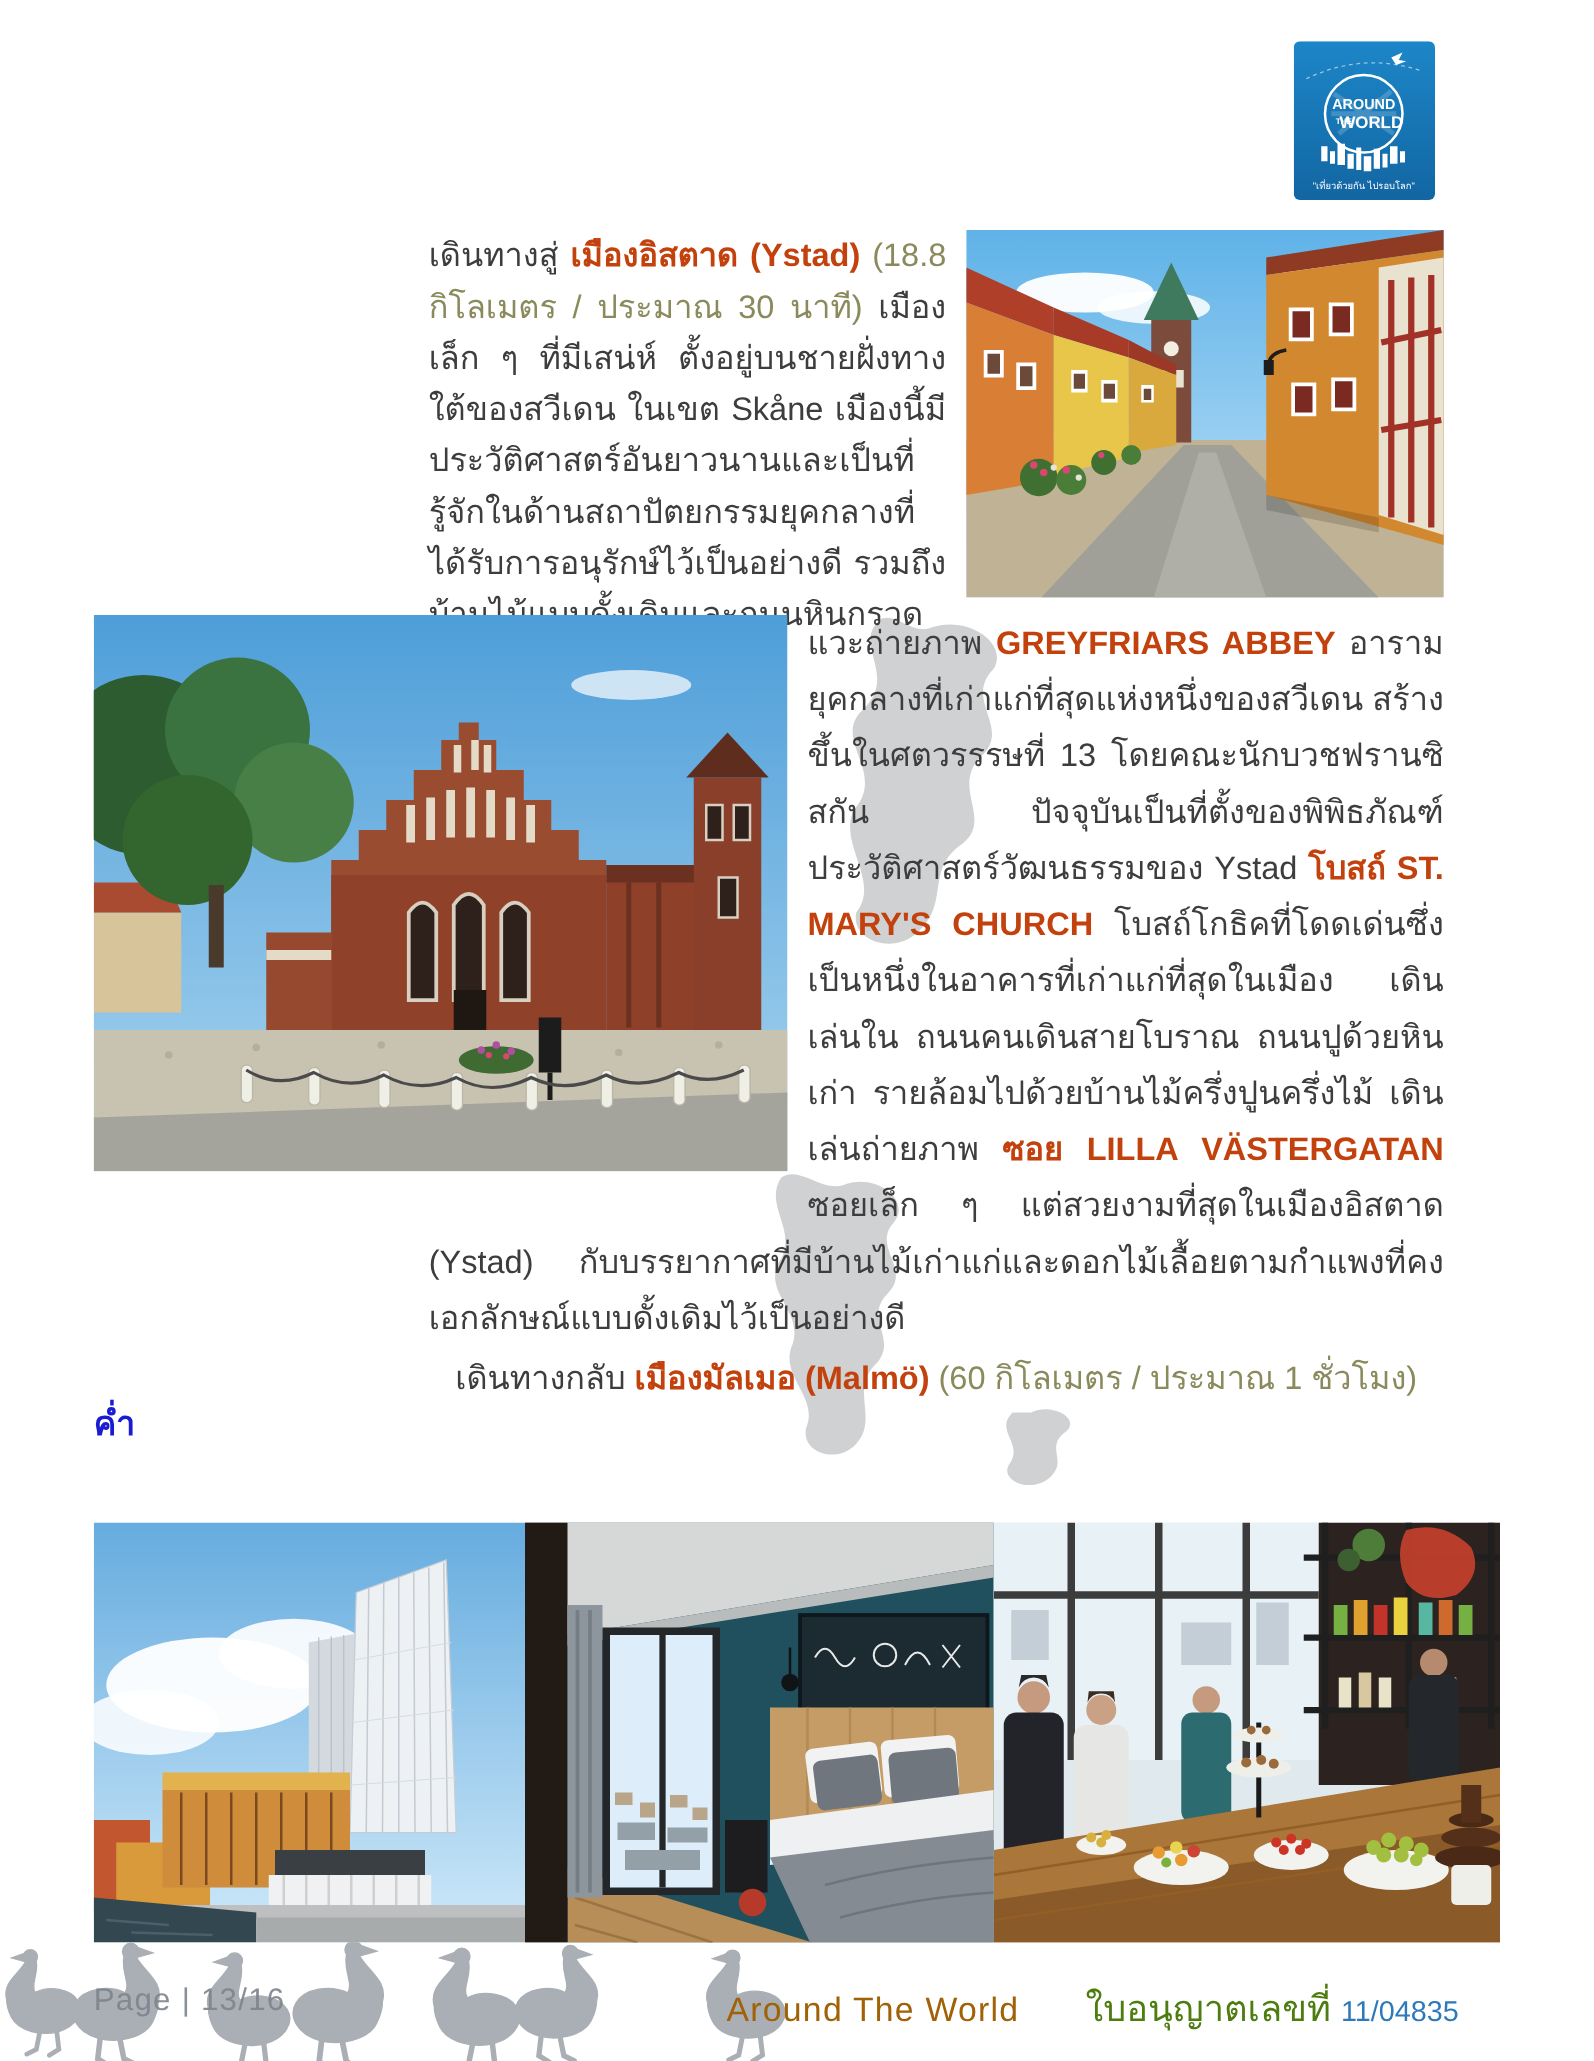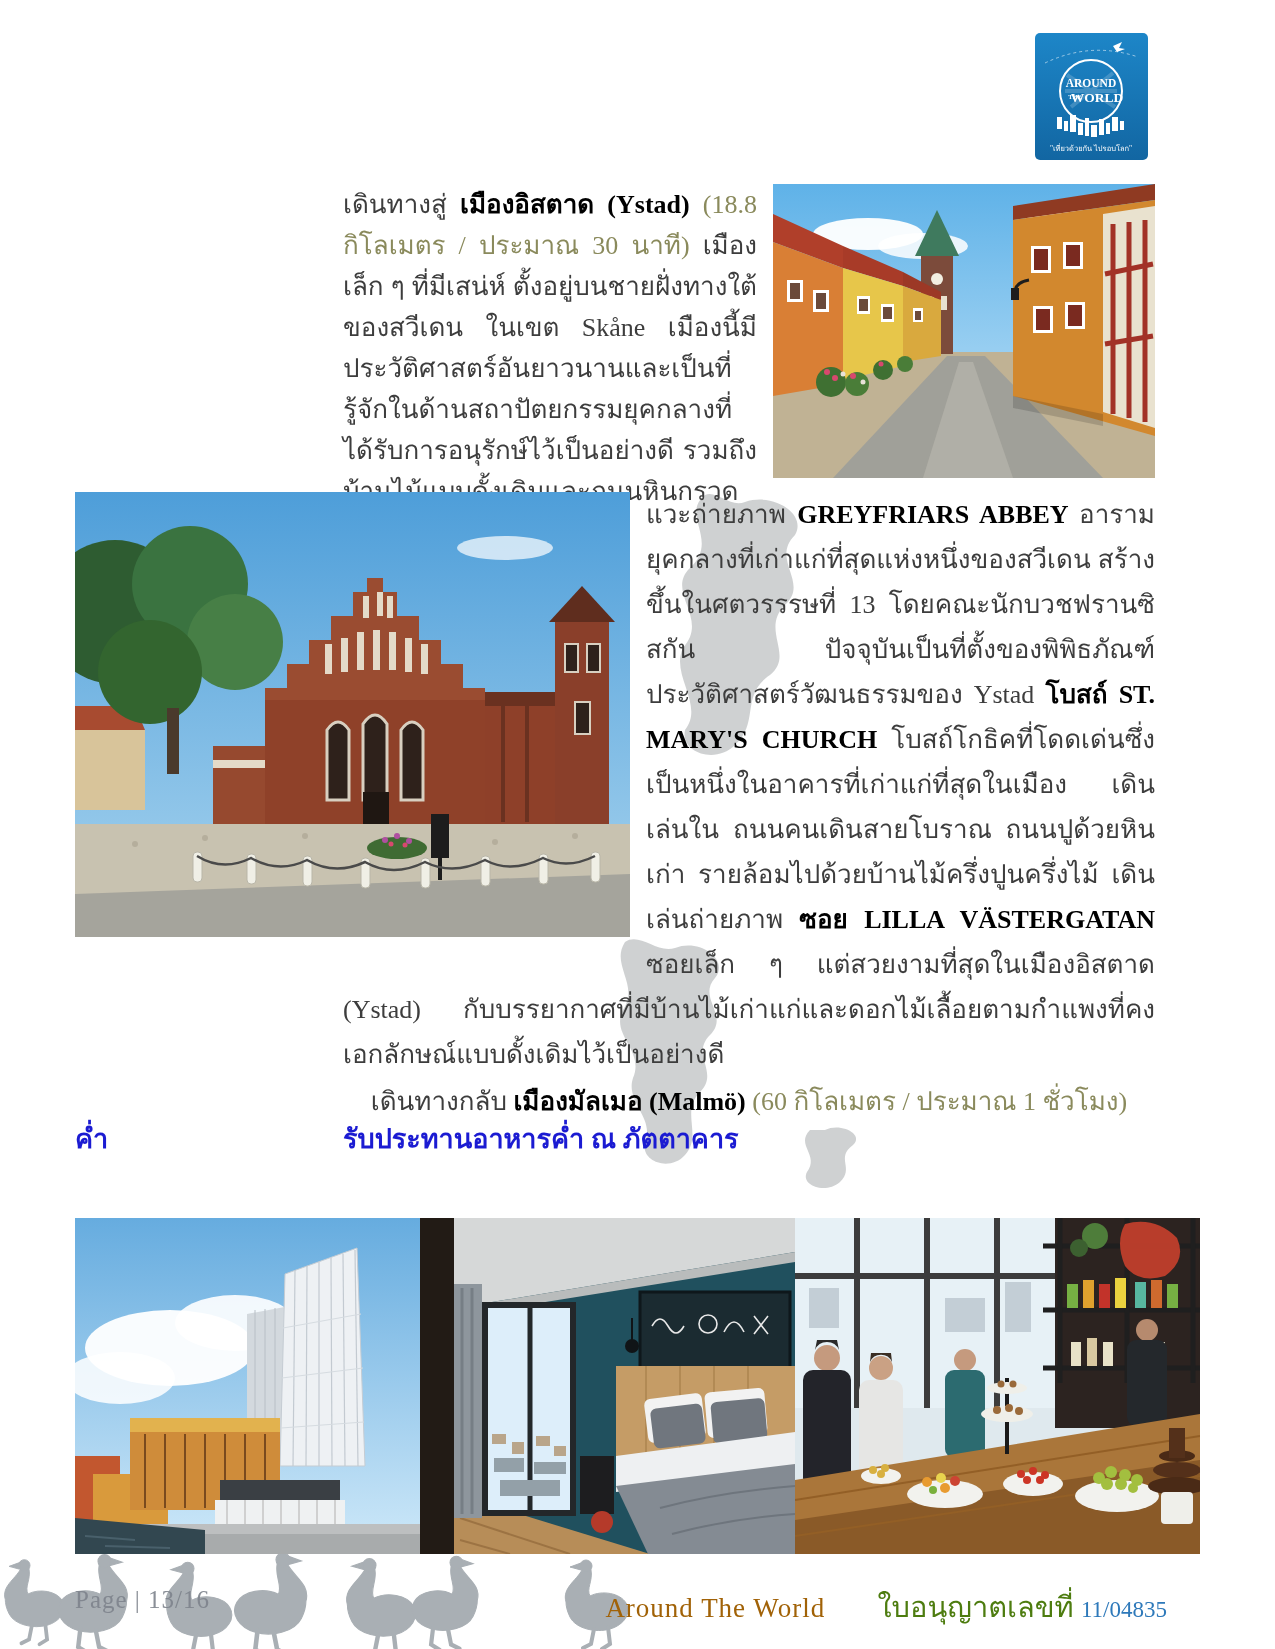--- a/index.html
+++ b/index.html
@@ -1,31 +1,31 @@
 <!DOCTYPE html>
 <html><head>
 <meta charset="utf-8">
 <style>
   html,body{margin:0;padding:0;background:#ffffff;}
   .page{position:relative;width:1275px;height:1649px;background:#ffffff;overflow:hidden;
-        font-family:Liberation Serif, serif;color:#3d3d3d;}
+        font-family:Liberation Sans, sans-serif;color:#3d3d3d;}
   
   .logo{position:absolute;left:1035px;top:33px;width:113px;height:127px;z-index:2;}
   
   .wm-map{position:absolute;left:585px;top:490px;width:300px;height:722px;z-index:0;}
   .wm-geese{position:absolute;left:-8px;top:1546px;width:700px;height:103px;z-index:0;}
   
   .para{position:absolute;z-index:1;text-align:justify;}
   .para1{left:343px;top:184px;width:812px;height:304px;font-size:26px;line-height:41px;}
   .photo-street{float:right;width:382px;height:294px;margin:0 0 10px 16px;}
   .para2{left:343px;top:492px;width:812px;height:586px;font-size:26px;line-height:45px;}
   .photo-church{float:left;width:555px;height:445px;margin:0 16px 18px -268px;}
   .para3{left:343px;top:1080px;width:812px;height:46px;font-size:26px;line-height:44px;text-align:center;}
   .run-normal{color:#3d3d3d;}
-  .run-bold{font-weight:700;color:#000000;}
+  .run-bold{font-weight:700;color:#c2410c;}
   .run-distance{color:#8a8a5c;}
   .blue-line{position:absolute;z-index:1;font-size:27px;font-weight:700;color:#1b1bd2;line-height:34px;}
   .time-label{left:75px;top:1122px;}
   .dinner{left:343px;top:1122px;}
   .hotel{left:343px;top:1168px;}
   
   .photo-strip{position:absolute;left:75px;top:1218px;width:1125px;height:336px;display:flex;z-index:1;}
   .photo-strip svg{display:block;height:336px;}
   
   .footer-page{position:absolute;left:75px;top:1586px;z-index:2;font-size:25px;letter-spacing:1px;
@@ -262,21 +262,20 @@
       <path d="M122,364 Q148,380 176,366 Q204,382 232,368 Q260,384 290,370 Q318,386 350,370 Q378,384 410,368 Q436,382 468,366 Q492,378 520,364" stroke="#4a4a4a" stroke-width="2.5" fill="none"></path>
     </svg>
     <span><span class="run-normal">แวะถ่ายภาพ </span><span class="run-bold">GREYFRIARS ABBEY </span><span class="run-normal">อารามยุคกลางที่เก่าแก่ที่สุดแห่งหนึ่งของสวีเดน สร้างขึ้นในศตวรรรษที่ 13 โดยคณะนักบวชฟรานซิสกัน ปัจจุบันเป็นที่ตั้งของพิพิธภัณฑ์ประวัติศาสตร์วัฒนธรรมของ Ystad </span><span class="run-bold">โบสถ์ ST. MARY'S CHURCH </span><span class="run-normal">โบสถ์โกธิคที่โดดเด่นซึ่งเป็นหนึ่งในอาคารที่เก่าแก่ที่สุดในเมือง เดินเล่นใน ถนนคนเดินสายโบราณ ถนนปูด้วยหินเก่า รายล้อมไปด้วยบ้านไม้ครึ่งปูนครึ่งไม้ เดินเล่นถ่ายภาพ </span><span class="run-bold">ซอย LILLA VÄSTERGATAN </span><span class="run-normal">ซอยเล็ก ๆ แต่สวยงามที่สุดในเมืองอิสตาด (Ystad) กับบรรยากาศที่มีบ้านไม้เก่าแก่และดอกไม้เลื้อยตามกำแพงที่คงเอกลักษณ์แบบดั้งเดิมไว้เป็นอย่างดี</span></span>
   </div>
 
   <div class="para para3">
     <span><span class="run-normal">เดินทางกลับ </span><span class="run-bold">เมืองมัลเมอ (Malmö) </span><span class="run-distance">(60 กิโลเมตร / ประมาณ 1 ชั่วโมง)</span></span>
   </div>
 
   <div class="blue-line time-label">ค่ำ</div>
-  <div class="blue-line dinner">รับประทานอาหารค่ำ ณ ภัตตาคาร</div>
 
   <div class="photo-strip">
 
     <svg width="345" viewBox="0 0 345 336" preserveAspectRatio="none">
       <defs>
         <linearGradient id="skyC" x1="0" y1="0" x2="0" y2="1">
           <stop offset="0" stop-color="#66acdf"></stop>
             <stop offset="1" stop-color="#cfe9f9"></stop>
         </linearGradient>
       </defs>

